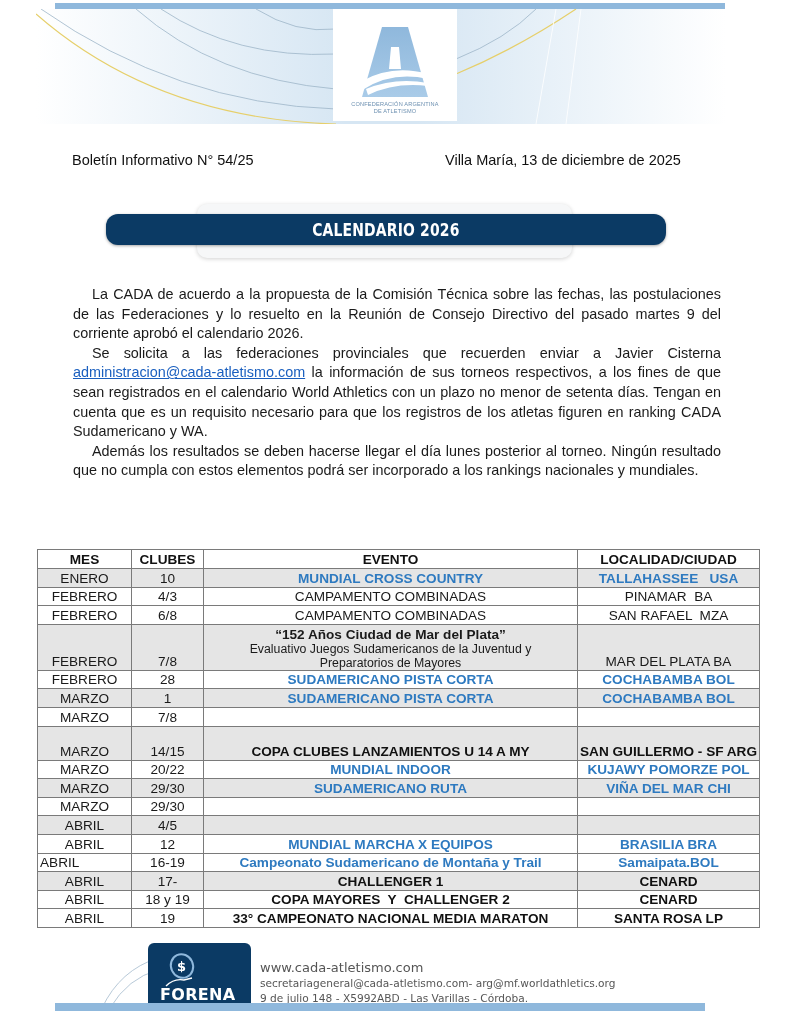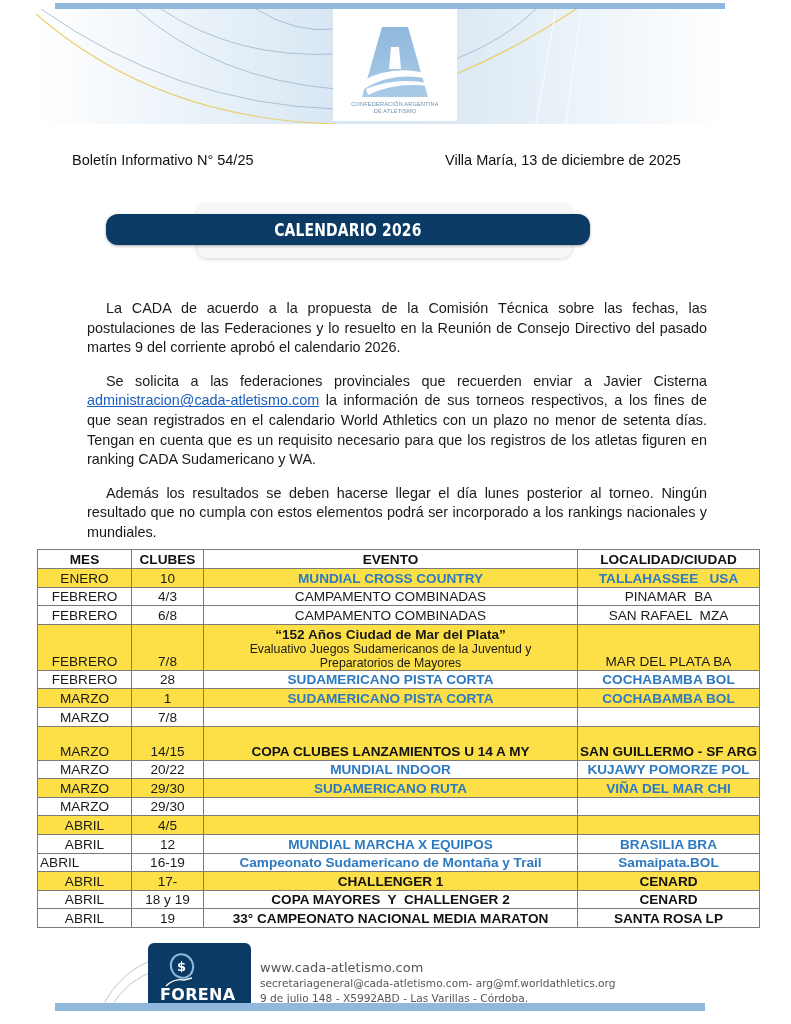--- a/index.html
+++ b/index.html
@@ -15,39 +15,39 @@
   .logo-caption { left: 333px; top: 101px; width: 124px; text-align: center;
                   font-size: 5.6px; color: #6b8fb0; letter-spacing: 0.2px; line-height: 7px; }
 
   
   .bulletin { left: 72px; top: 152px; font-size: 14.5px; color: #111; }
   .dateline { left: 445px; top: 152px; font-size: 14.5px; color: #111; }
 
   
   .banner-back { left: 197px; top: 204px; width: 375px; height: 54px; background: #f6f7f8;
                  border-radius: 10px; box-shadow: 0 1px 4px rgba(0,0,0,0.18); }
-  .banner { left: 106px; top: 214px; width: 484px; height: 31px; background: #0b3a64;
+  .banner { left: 106px; top: 214px; width: 560px; height: 31px; background: #0b3a64;
             border-radius: 12px; box-shadow: 0 1px 3px rgba(0,0,0,0.35);
             display: flex; align-items: center; justify-content: center; }
   .banner span { color: #ffffff; font-family: "DejaVu Sans", sans-serif; font-weight: bold;
                  font-size: 17px; letter-spacing: 0.2px; transform: scaleX(0.82); display: inline-block; }
 
   
   .body-text { left: 73px; top: 285px; width: 648px; font-size: 14.4px; line-height: 19.6px;
                text-align: justify; color: #1a1a1a; }
-  .body-text p { margin: 14px; text-indent: 19px; }
+  .body-text p { margin: 0; text-indent: 19px; }
   .email-link { color: #1a5fbf; text-decoration: underline; }
 
   
   .cal-table { left: 37px; top: 549px; width: 722px; border-collapse: collapse;
                font-size: 13.6px; table-layout: fixed; }
   .cal-table td, .cal-table th { border: 1px solid #7a7a7a; padding: 0 2px; text-align: center;
                vertical-align: bottom; white-space: nowrap; overflow: hidden; }
   .cal-table th { font-weight: bold; height: 18px; color: #111; }
-  .cal-table tr.shade td { background: #fde047; }
+  .cal-table tr.shade td { background: #e5e5e5; }
   .cal-table td { height: 17.6px; line-height: 17px; color: #1a1a1a; }
   .cal-table td.blue { color: #2e7ac0; font-weight: bold; }
   .cal-table td.bold { font-weight: bold; color: #111; }
   .cal-table td.left { text-align: left; padding-left: 2px; }
   .cal-table tr.tall3 td { height: 45px; }
   .cal-table tr.tall2 td { height: 33px; }
   .ev-title { font-weight: bold; display: block; line-height: 15px; }
   .ev-sub { display: block; font-size: 12.3px; line-height: 14px; }
   .wrap { white-space: normal; line-height: 16px; }
 

